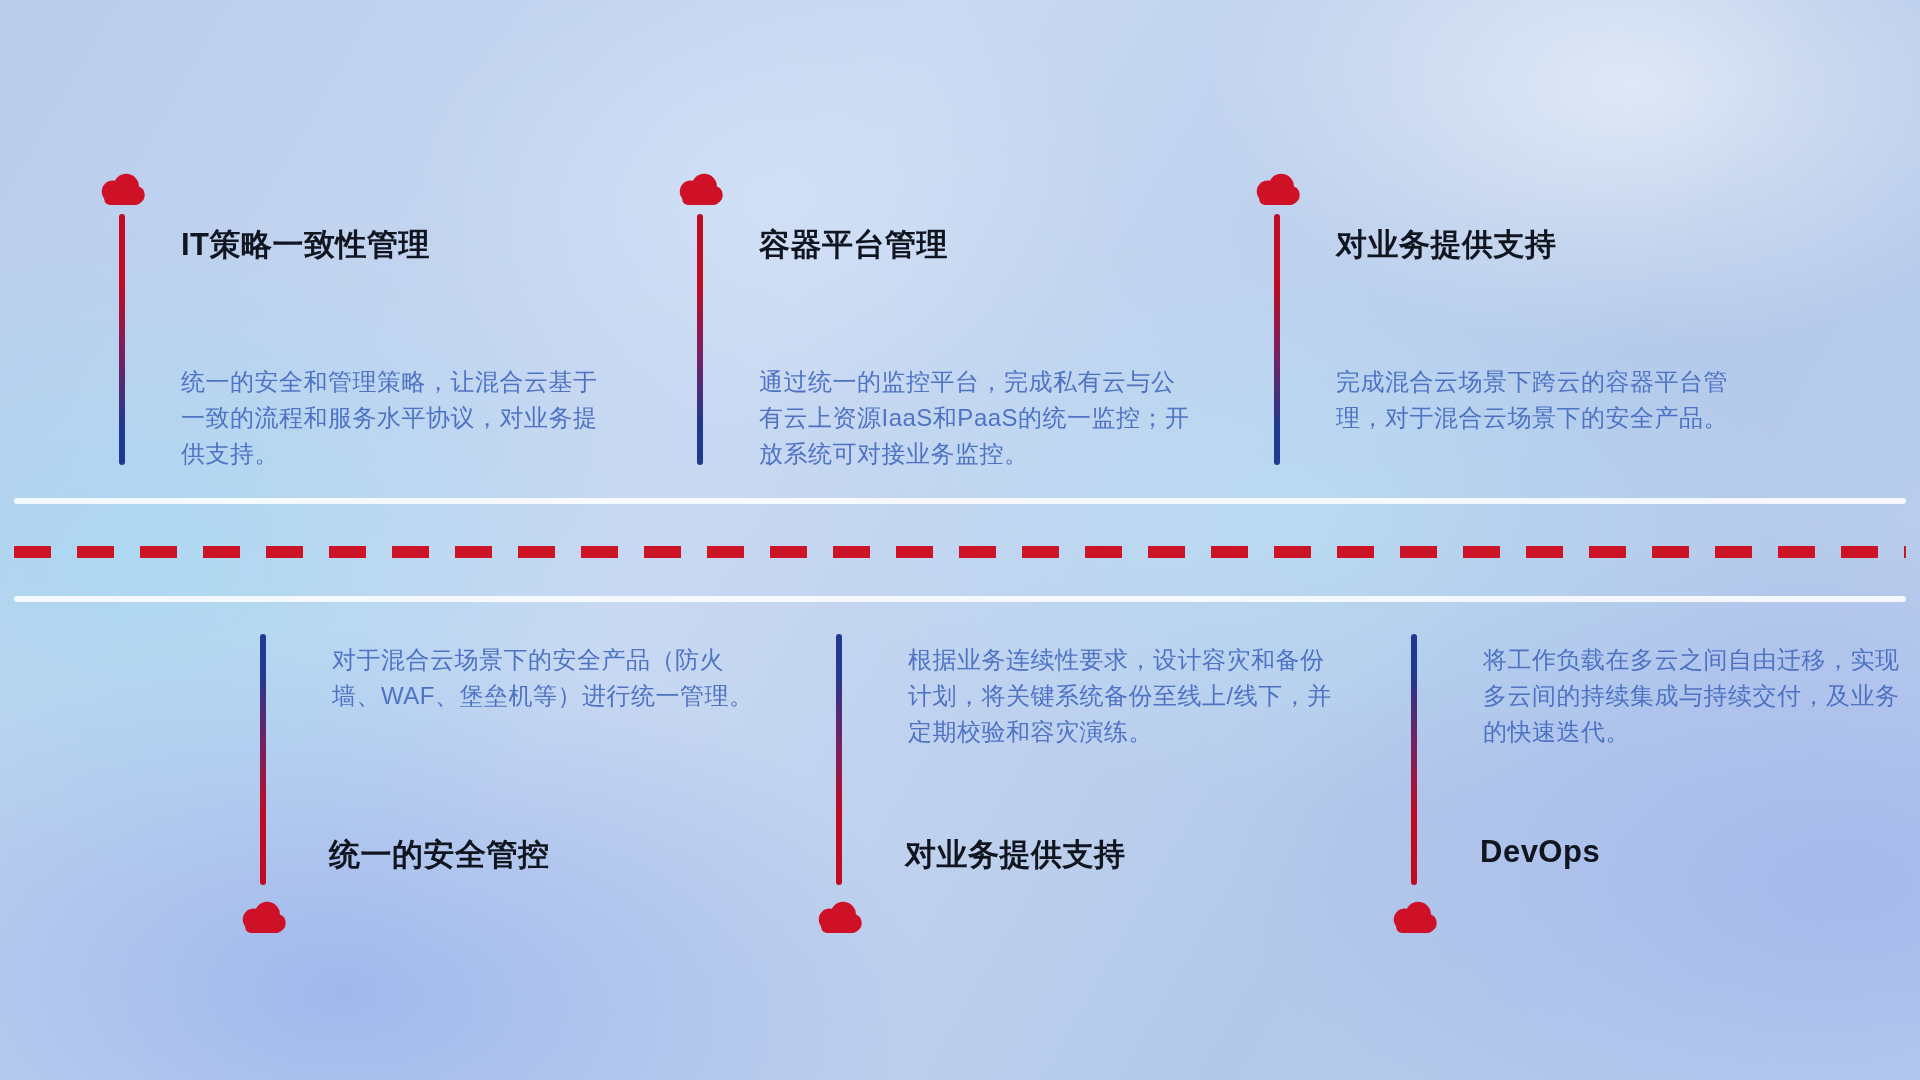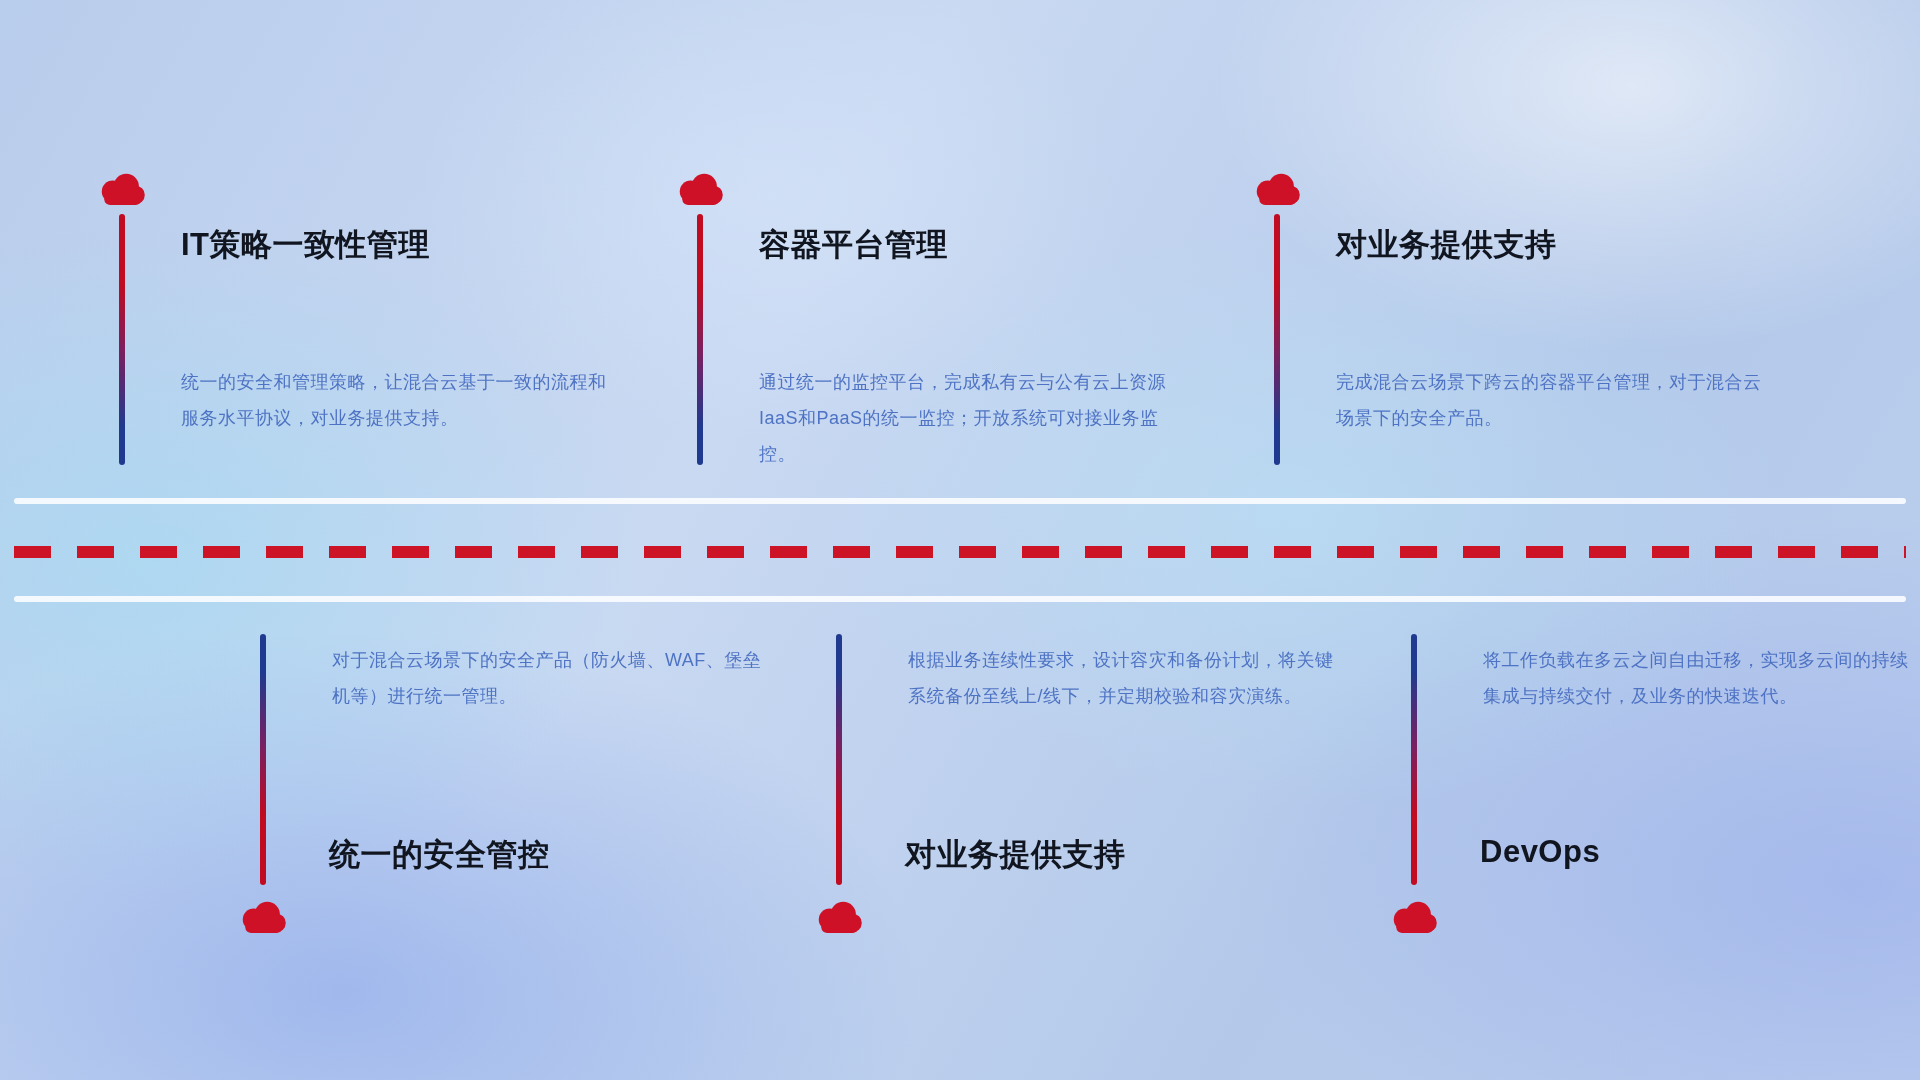--- a/index.html
+++ b/index.html
@@ -52,21 +52,21 @@
     position: absolute;
     font-size: 31px;
     font-weight: 700;
     color: var(--title-color, #10151f);
     white-space: nowrap;
     letter-spacing: 0.5px;
   }
   .desc {
     position: absolute;
     width: 436px;
-    font-size: 18px;
+    font-size: 24px;
     line-height: 36px;
     color: var(--desc-color, #4e73c4);
     letter-spacing: 0.5px;
   }
 
   
   .t1 { left: 122px; top: 169px; }
   .t2 { left: 700px; top: 169px; }
   .t3 { left: 1277px; top: 169px; }
 

